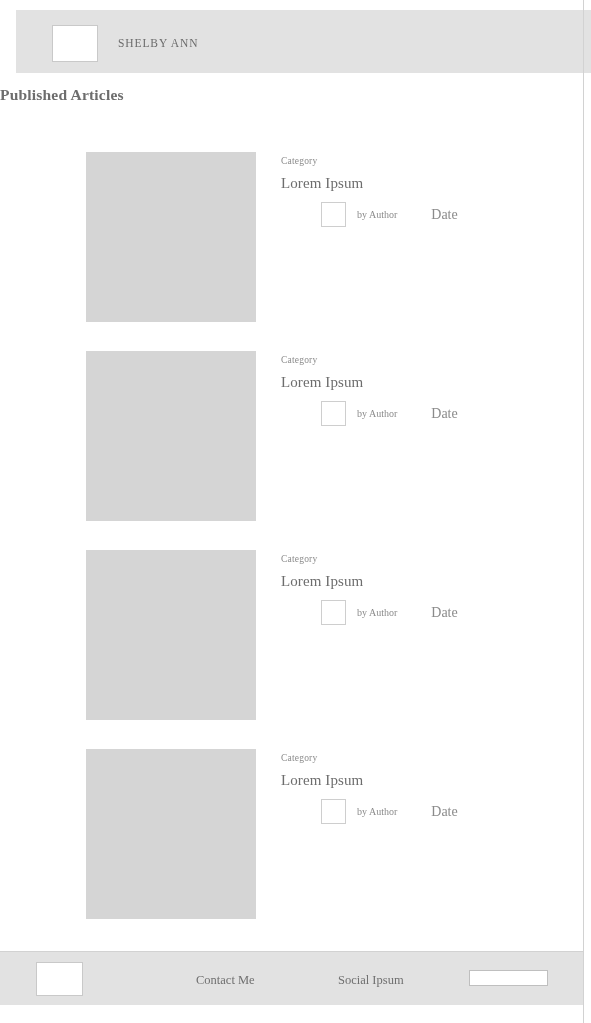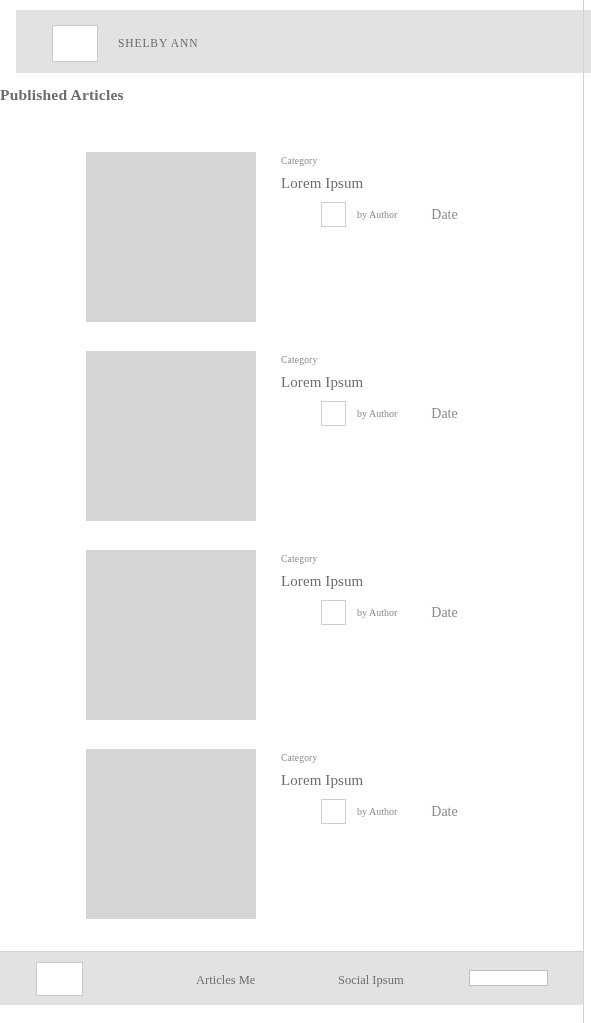--- a/index.html
+++ b/index.html
@@ -273,18 +273,18 @@
           <div class="article-date">Date</div>
         </div>
       </div>
     </div>
 
   </div>
 
   <div id="site-footer-rule"></div>
   <div id="site-footer"></div>
   <div id="footer-logo-box"></div>
-  <span class="footer-link" id="footer-link-contact">Articles Me</span>
+  <span class="footer-link" id="footer-link-contact">Contact Me</span>
   <span class="footer-link" id="footer-link-social">Social Ipsum</span>
   <input id="footer-subscribe-input" type="text" placeholder="" style="">
 
   <div id="canvas-right-rule"></div>
 </div>
 
 </body></html>

